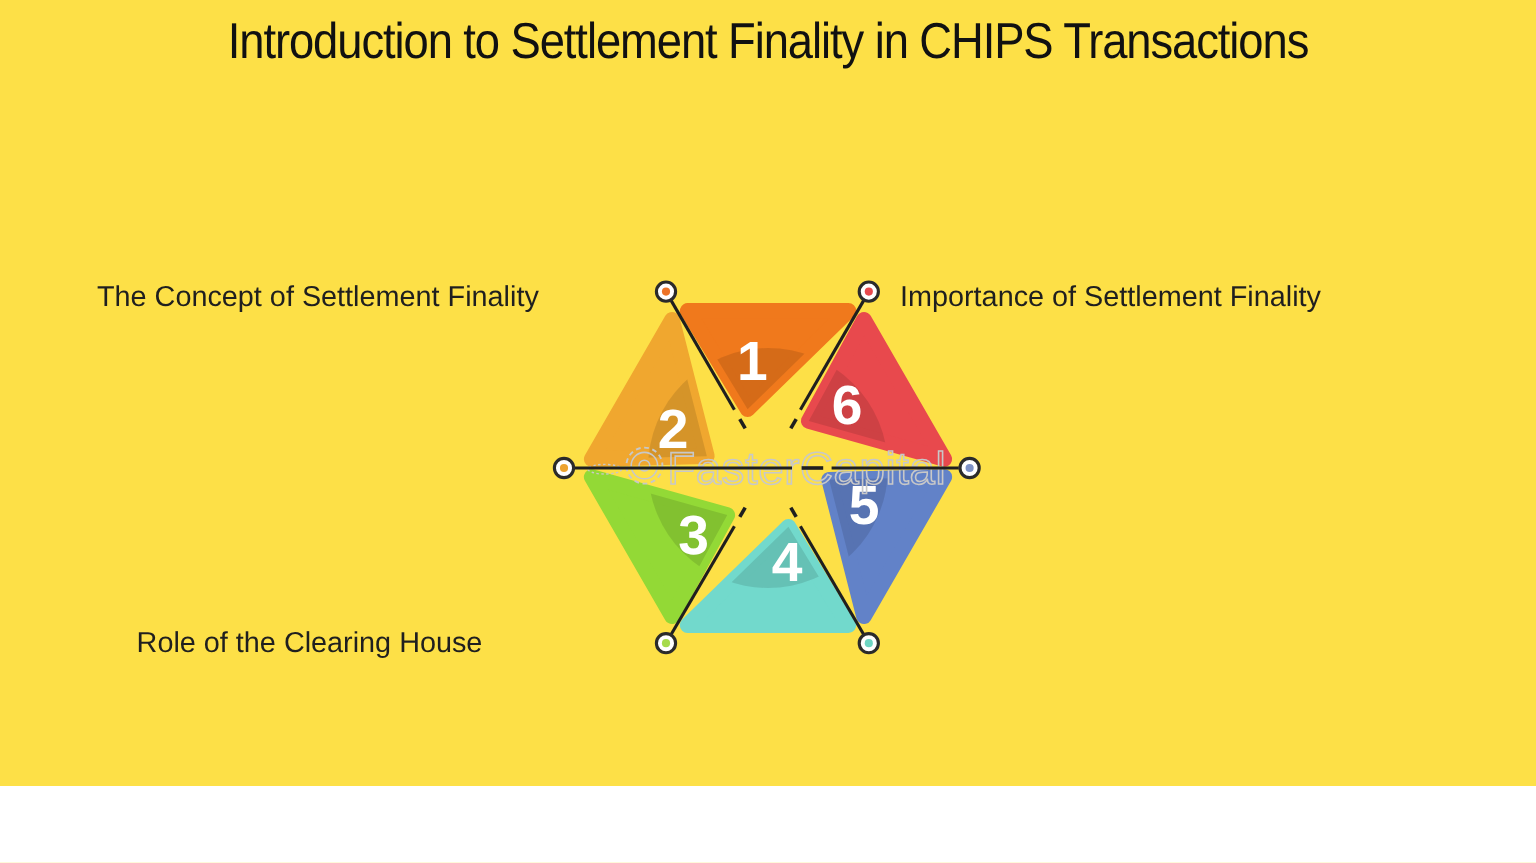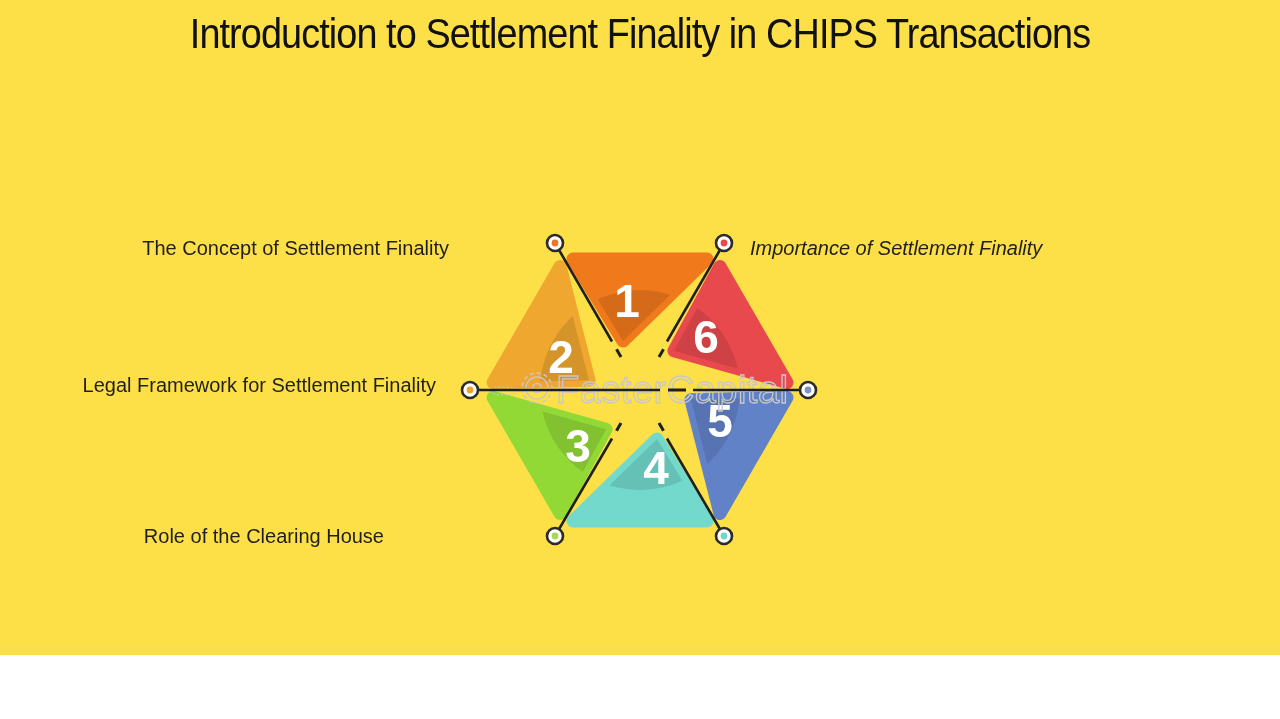--- a/index.html
+++ b/index.html
@@ -18,21 +18,21 @@
     font-weight:400;
     color:#111111;
     letter-spacing:-1px;
     transform:scaleX(0.90);
     transform-origin:50% 50%;
     white-space:nowrap;
   }
   .diagram-svg{position:absolute;left:0;top:0;}
   .label{
     position:absolute;
-    font-size:20px;
+    font-size:24px;
     color:#1f1f1f;
     white-space:nowrap;
     line-height:26px;
   }
   .label.align-right{text-align:right;}
 </style>
 </head>
 <body>
 
 <div class="canvas">
@@ -104,17 +104,16 @@
       <circle cx="808" cy="390" r="8" fill="#ffffff" stroke="#2b2b2b" stroke-width="2.6"></circle>
       <circle cx="808" cy="390" r="3.4" fill="#7E92C6"></circle>
       <circle cx="555" cy="536" r="8" fill="#ffffff" stroke="#2b2b2b" stroke-width="2.6"></circle>
       <circle cx="555" cy="536" r="3.4" fill="#A6DB4B"></circle>
       <circle cx="724" cy="536" r="8" fill="#ffffff" stroke="#2b2b2b" stroke-width="2.6"></circle>
       <circle cx="724" cy="536" r="3.4" fill="#6ED6C3"></circle>
     </g>
   </svg>
 
   <div class="label align-right" style="right:831px;top:235px;">The Concept of Settlement Finality</div>
-  <div class="label" style="left:750px;top:235px;font-style:italic;">Importance of Settlement Finality</div>
-  <div class="label align-right" style="right:844px;top:372px;">Legal Framework for Settlement Finality</div>
-  <div class="label align-right" style="right:896px;top:523px;margin-left:44px;">Role of the Clearing House</div>
+  <div class="label" style="left:750px;top:235px;">Importance of Settlement Finality</div>
+  <div class="label align-right" style="right:878px;top:523px;margin-left:44px;">Role of the Clearing House</div>
 
 </div>
 
 </body></html>

